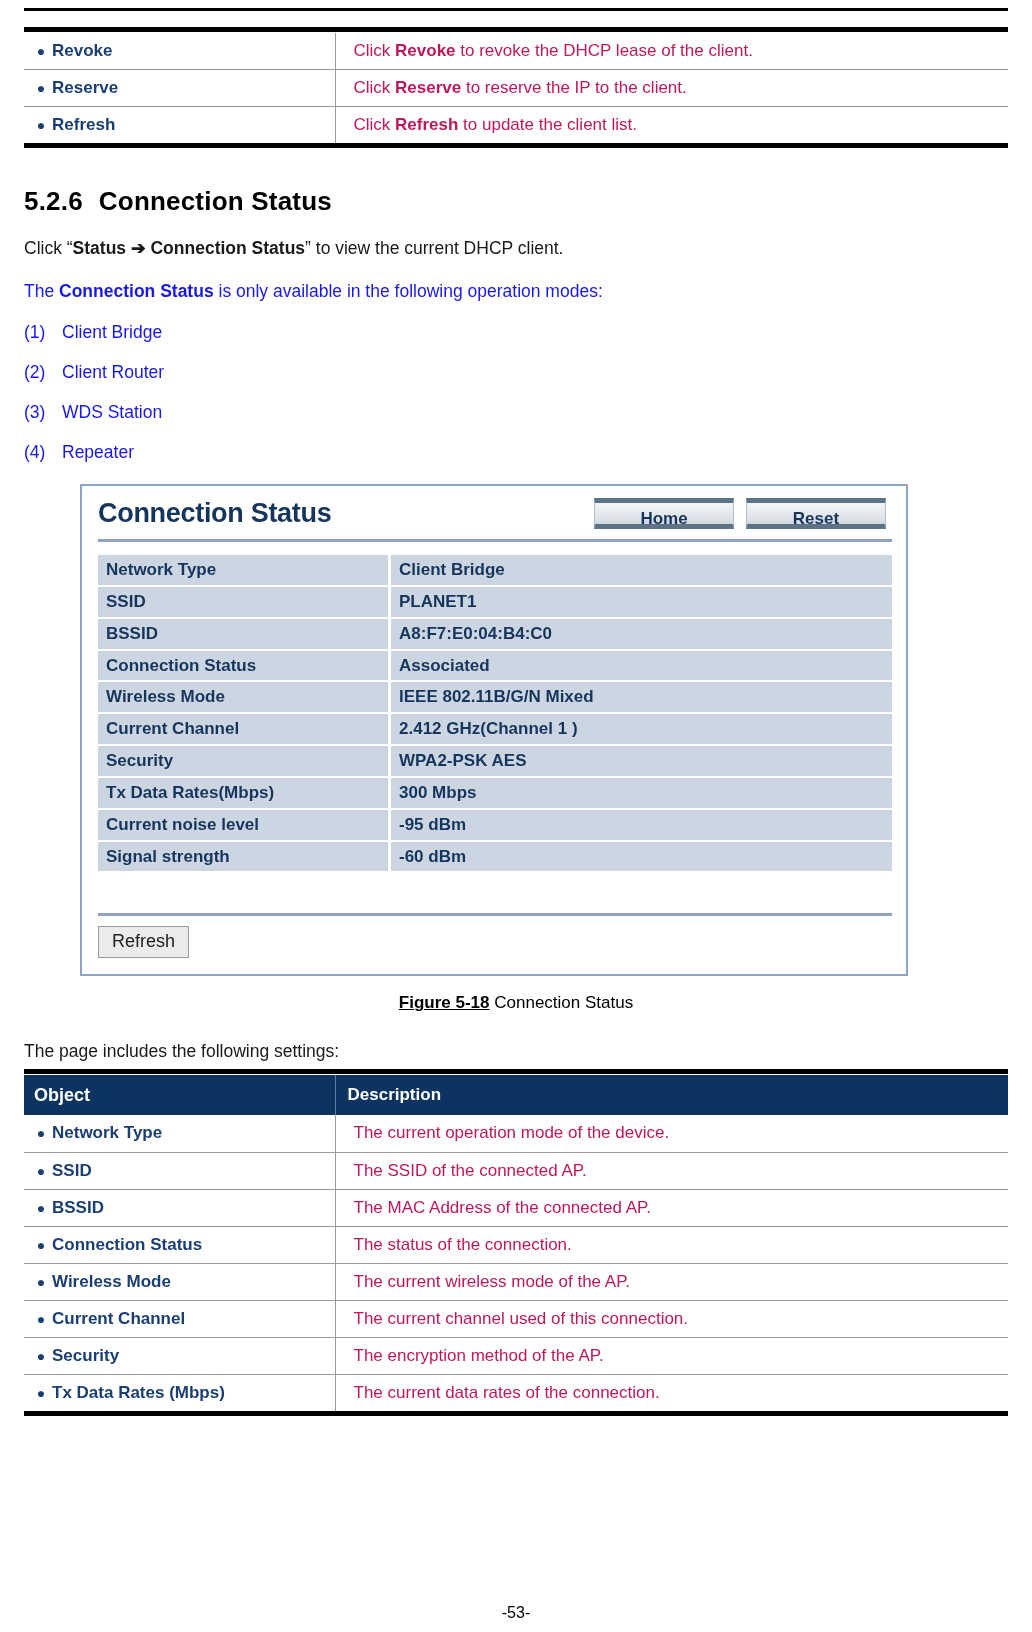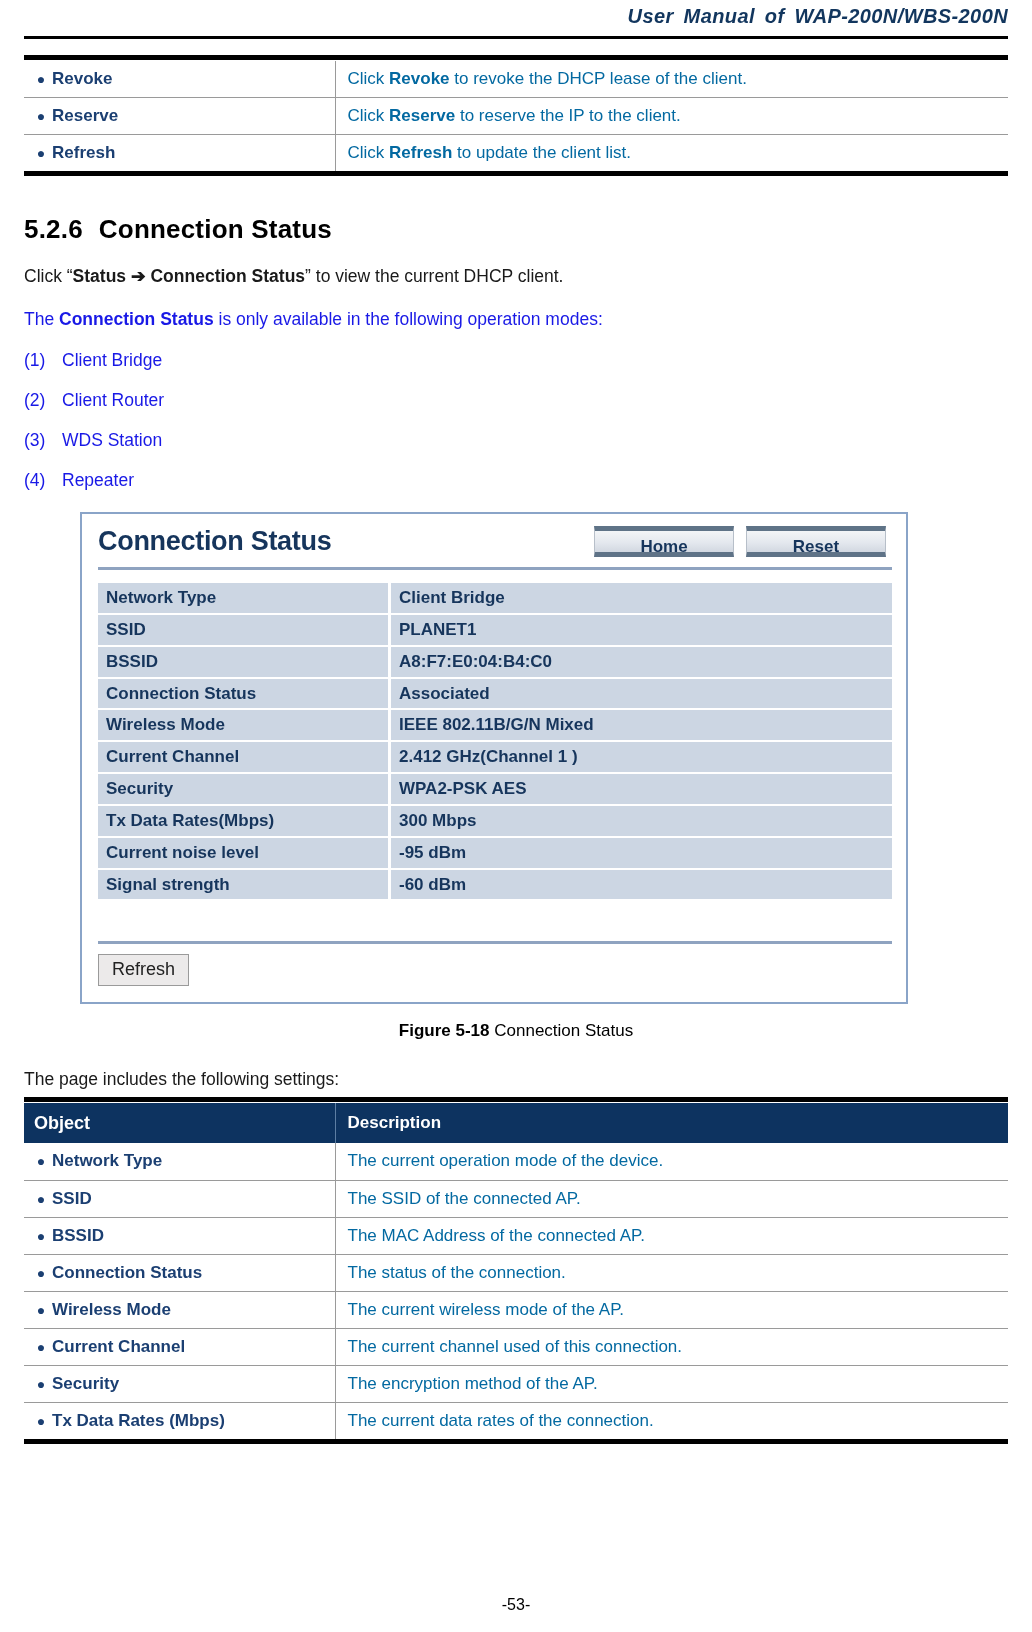--- a/index.html
+++ b/index.html
@@ -64,23 +64,23 @@
     padding: 7px 0 7px 0;
     vertical-align: middle;
     border-bottom: 1px solid #9a9a9a;
   }
   .doc-table tr:last-child td { border-bottom: none; }
   .doc-table td.obj {
     border-right: 1px solid #9a9a9a;
     padding-left: 6px;
   }
   .doc-table td.desc {
-    padding-left: 12px;
+    padding-left: 18px;
     font-size: 17px;
-    color: #0369a1;
+    color: #be185d;
     line-height: 1.3;
   }
   .bullet-item {
     display: flex;
     align-items: baseline;
     font-weight: bold;
     font-size: 17px;
     color: #1b3f72;
   }
   .bullet-item .dot {
@@ -209,38 +209,37 @@
     border: 1px solid #9a9a9a;
     padding: 4px 13px 5px 13px;
   }
 
   .fig-caption {
     text-align: center;
     font-size: 17px;
     color: #000;
     margin-top: 17px;
   }
-  .fig-caption b { font-weight: bold; }
+  .fig-caption b { font-weight: bold; text-decoration: underline; }
 
   .page-num {
     position: absolute;
     left: 0;
     right: 0;
     bottom: 18px;
     text-align: center;
     font-size: 16px;
     color: #000;
   }
 </style>
 </head>
 <body>
 
 <div class="page">
 
-  <div class="run-header">User Manual of WAP-200N/WBS-200N</div>
   <div class="header-rule"></div>
 
   <div style="height:16px"></div>
   <div class="tbl-top-rule"></div>
   <table class="doc-table">
     <colgroup>
         <col class="col-obj">
         <col>
       </colgroup>
     <tbody id="top-table-body">

